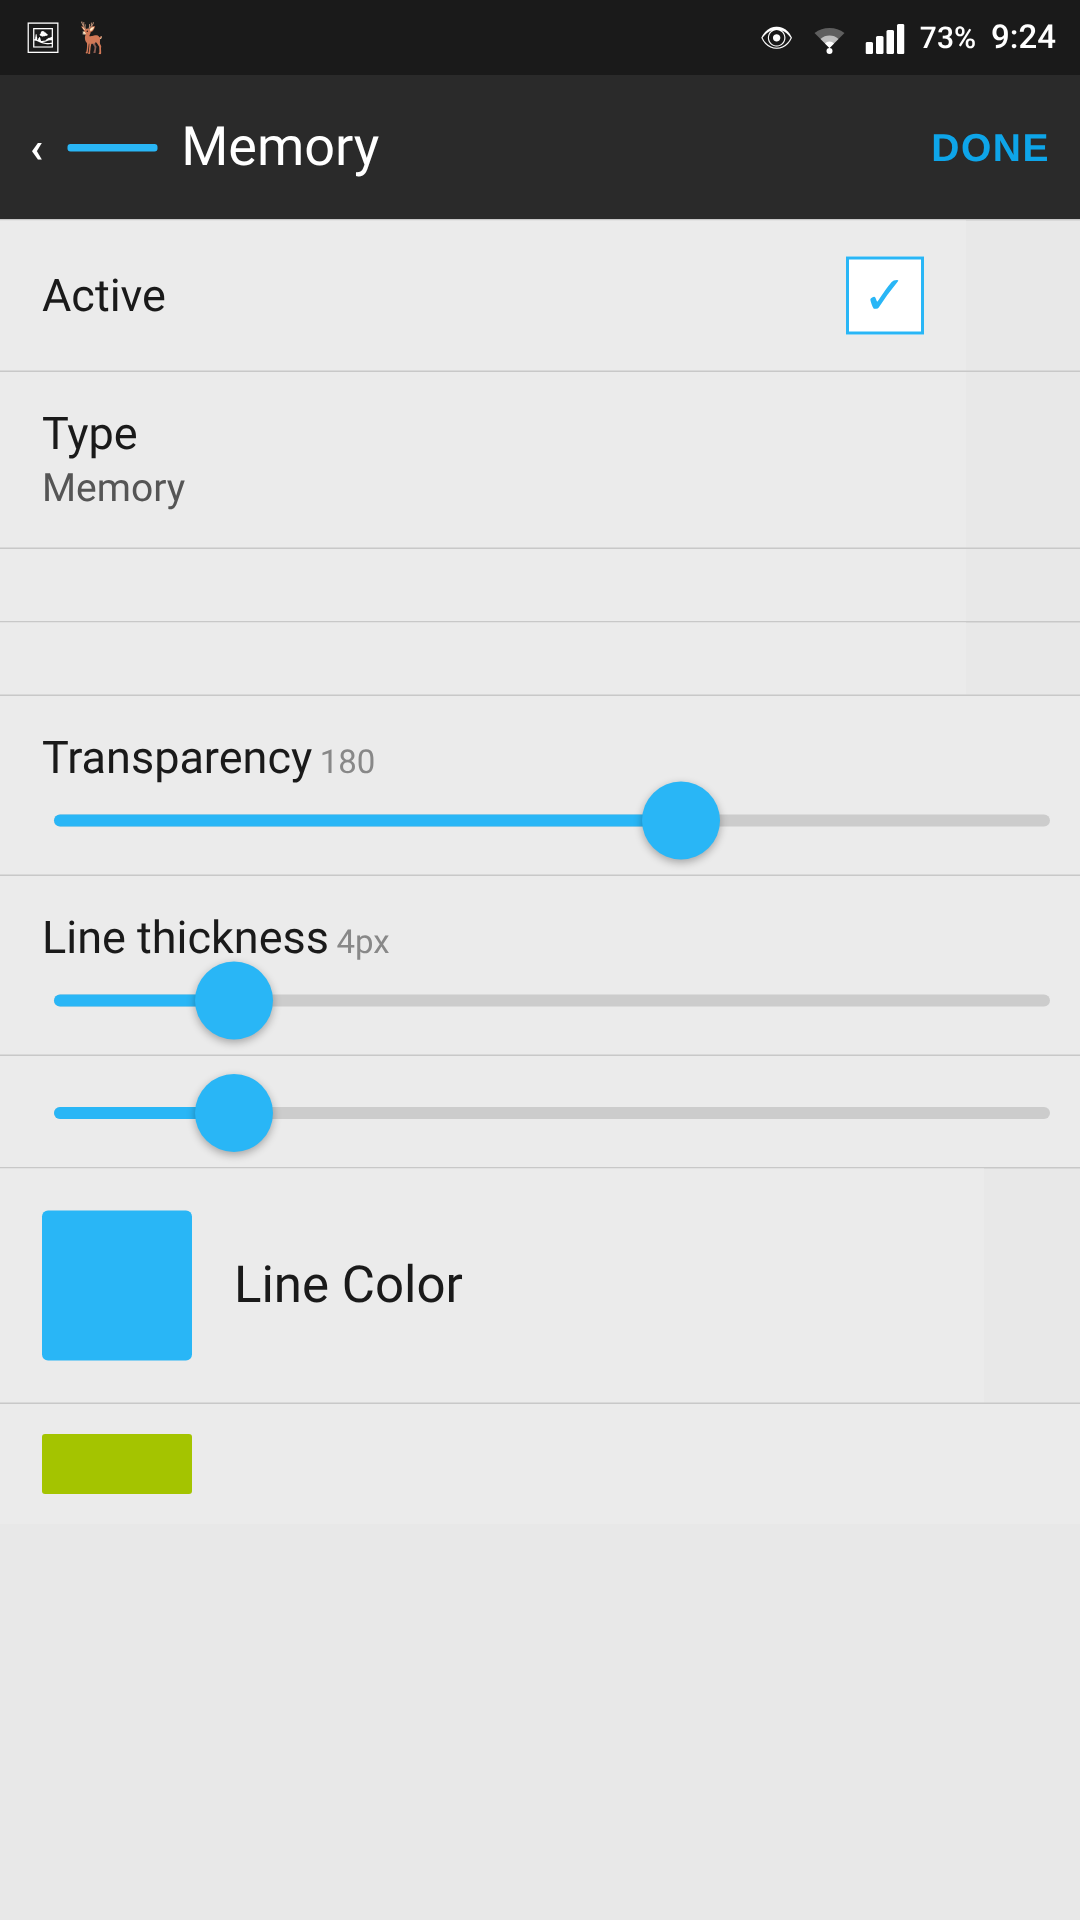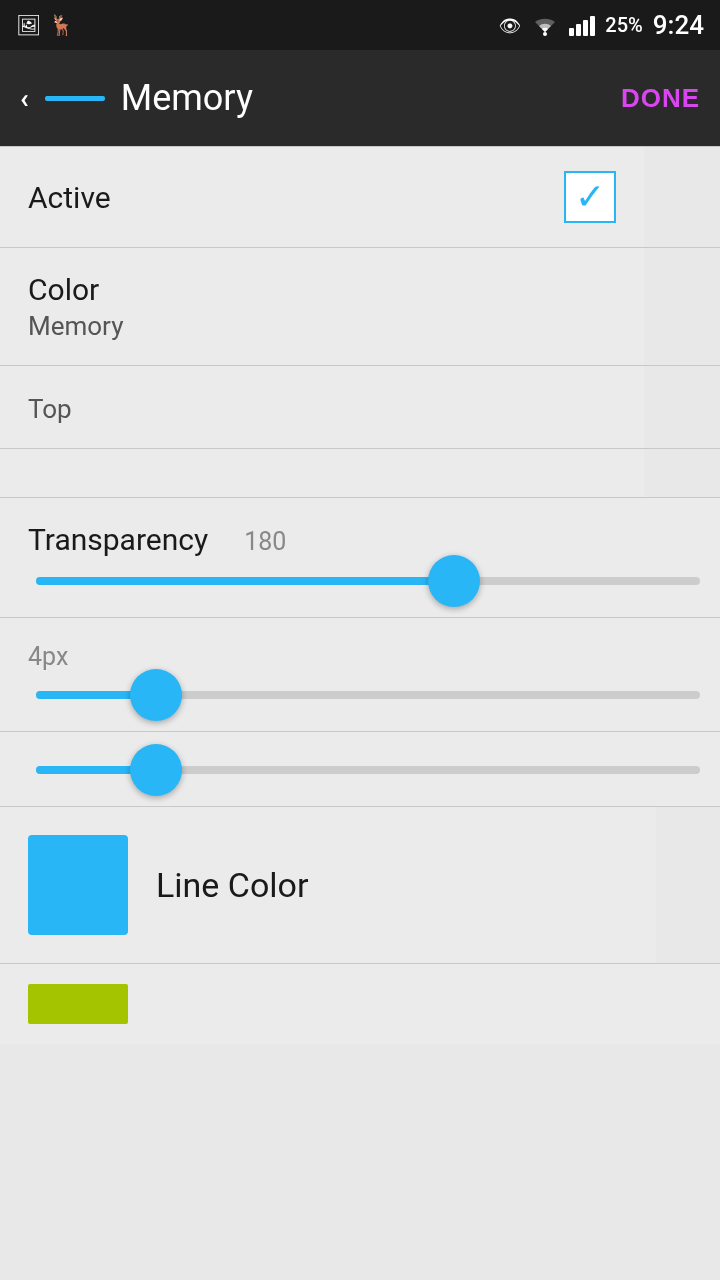--- a/index.html
+++ b/index.html
@@ -32,21 +32,21 @@
       align-items: center;
       gap: 10px;
       color: #fff;
       font-size: 18px;
     }
     .battery-text {
       font-size: 20px;
       font-weight: 500;
     }
     .time-text {
-      font-size: 26px;
+      font-size: 22px;
       font-weight: 500;
     }
 
     
     .toolbar {
       width: 720px;
       height: 96px;
       background: #2a2a2a;
       display: flex;
       align-items: center;
@@ -68,21 +68,21 @@
       height: 5px;
       background: #29b6f6;
       border-radius: 2px;
     }
     .toolbar-title {
       color: #fff;
       font-size: 36px;
       font-weight: 400;
     }
     .done-button {
-      color: #d946ef;
+      color: #0ea5e9;
       font-size: 26px;
       font-weight: 700;
       letter-spacing: 1px;
       background: none;
       border: none;
       cursor: pointer;
     }
 
     
     .section-divider {
@@ -135,29 +135,29 @@
 
     
     .slider-section {
       width: 720px;
       background: #ebebeb;
       padding: 24px 28px 32px 28px;
     }
     .slider-header {
       display: flex;
       align-items: baseline;
-      gap: 36px;
+      gap: 5px;
       margin-bottom: 20px;
     }
     .slider-label {
       font-size: 30px;
       color: #1a1a1a;
     }
     .slider-value {
-      font-size: 25px;
+      font-size: 22px;
       color: #888;
     }
     .slider-track {
       width: 100%;
       height: 8px;
       background: #ccc;
       border-radius: 4px;
       position: relative;
       margin: 0 8px;
     }
@@ -232,21 +232,21 @@
       <path d="M14 18L4 8a17 17 0 0120 0l-10 10z" opacity="0.3"></path>
       <circle cx="14" cy="20" r="2" fill="white"></circle>
     </svg>
 
     <svg width="26" height="22" viewBox="0 0 26 22" fill="white">
       <rect x="0" y="14" width="5" height="8" rx="1"></rect>
       <rect x="7" y="10" width="5" height="12" rx="1"></rect>
       <rect x="14" y="6" width="5" height="16" rx="1"></rect>
       <rect x="21" y="2" width="5" height="20" rx="1"></rect>
     </svg>
-    <span class="battery-text">25%</span>
+    <span class="battery-text">73%</span>
     <span class="time-text">9:24</span>
   </div>
 </div>
 
 <div class="toolbar">
   <div class="toolbar-left">
     <span class="back-icon">‹</span>
     <div class="toolbar-divider"></div>
     <span class="toolbar-title">Memory</span>
   </div>
@@ -258,28 +258,27 @@
 <div class="settings-row active-row">
   <span class="row-label">Active</span>
   <div class="checkbox-container">
     <span class="checkbox-check">✓</span>
   </div>
 </div>
 
 <div class="section-divider"></div>
 
 <div class="settings-row">
-  <span class="row-label">Color</span>
+  <span class="row-label">Type</span>
   <span class="row-value">Memory</span>
 </div>
 
 <div class="section-divider"></div>
 
 <div class="settings-row">
-  <span class="row-value">Top</span>
 </div>
 
 <div class="section-divider"></div>
 
 <div class="settings-row">
 </div>
 
 <div class="section-divider"></div>
 
 <div class="slider-section">
@@ -290,20 +289,21 @@
   <div class="slider-track" style="margin-top:10px;">
     <div class="slider-fill" style="width:63%;"></div>
     <div class="slider-thumb" style="left:calc(63% - 26px);"></div>
   </div>
 </div>
 
 <div class="section-divider"></div>
 
 <div class="slider-section">
   <div class="slider-header">
+    <span class="slider-label">Line thickness</span>
     <span class="slider-value">4px</span>
   </div>
   <div class="slider-track" style="margin-top:10px;">
     <div class="slider-fill" style="width:18%;"></div>
     <div class="slider-thumb" style="left:calc(18% - 26px);"></div>
   </div>
 </div>
 
 <div class="section-divider"></div>
 

